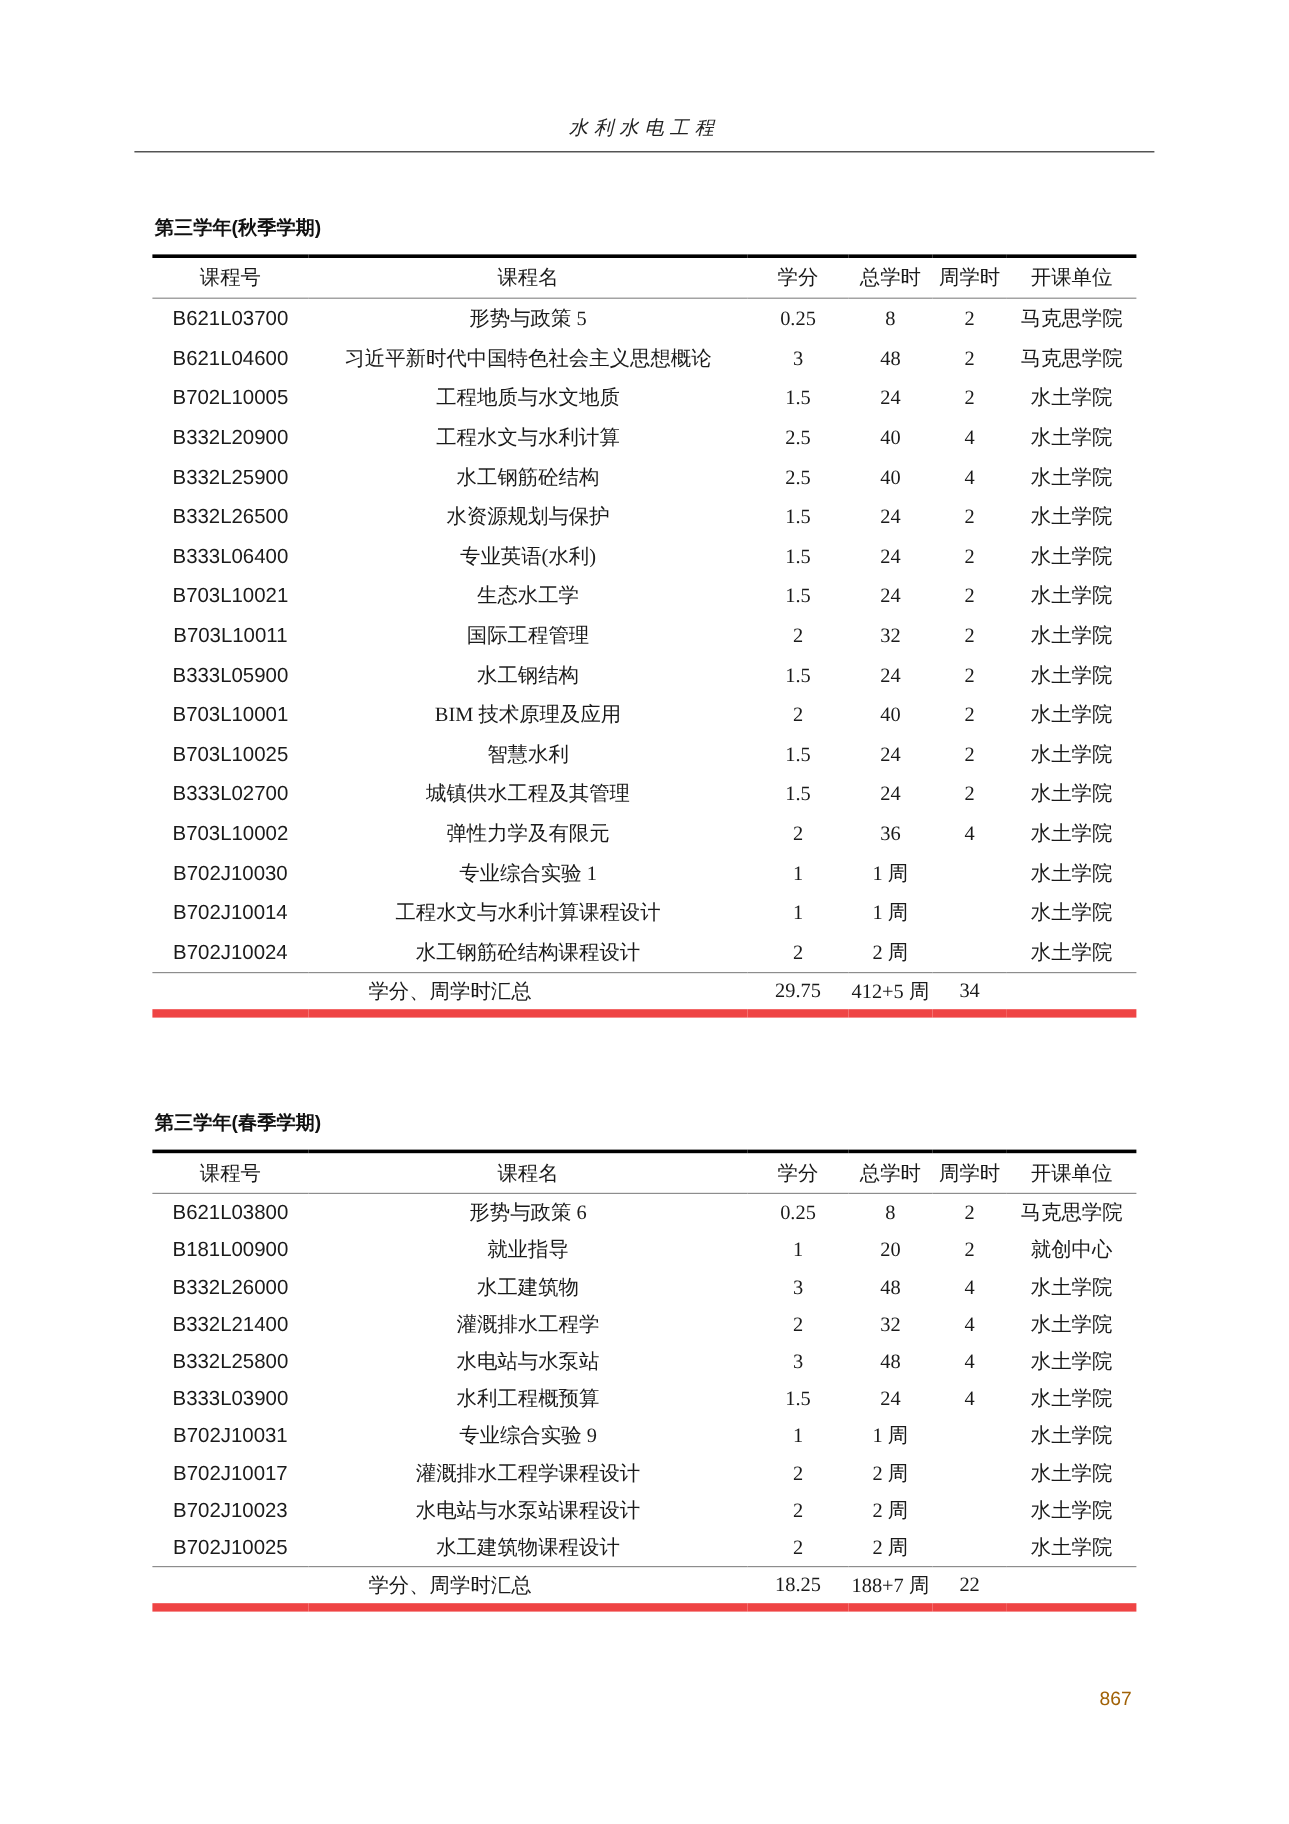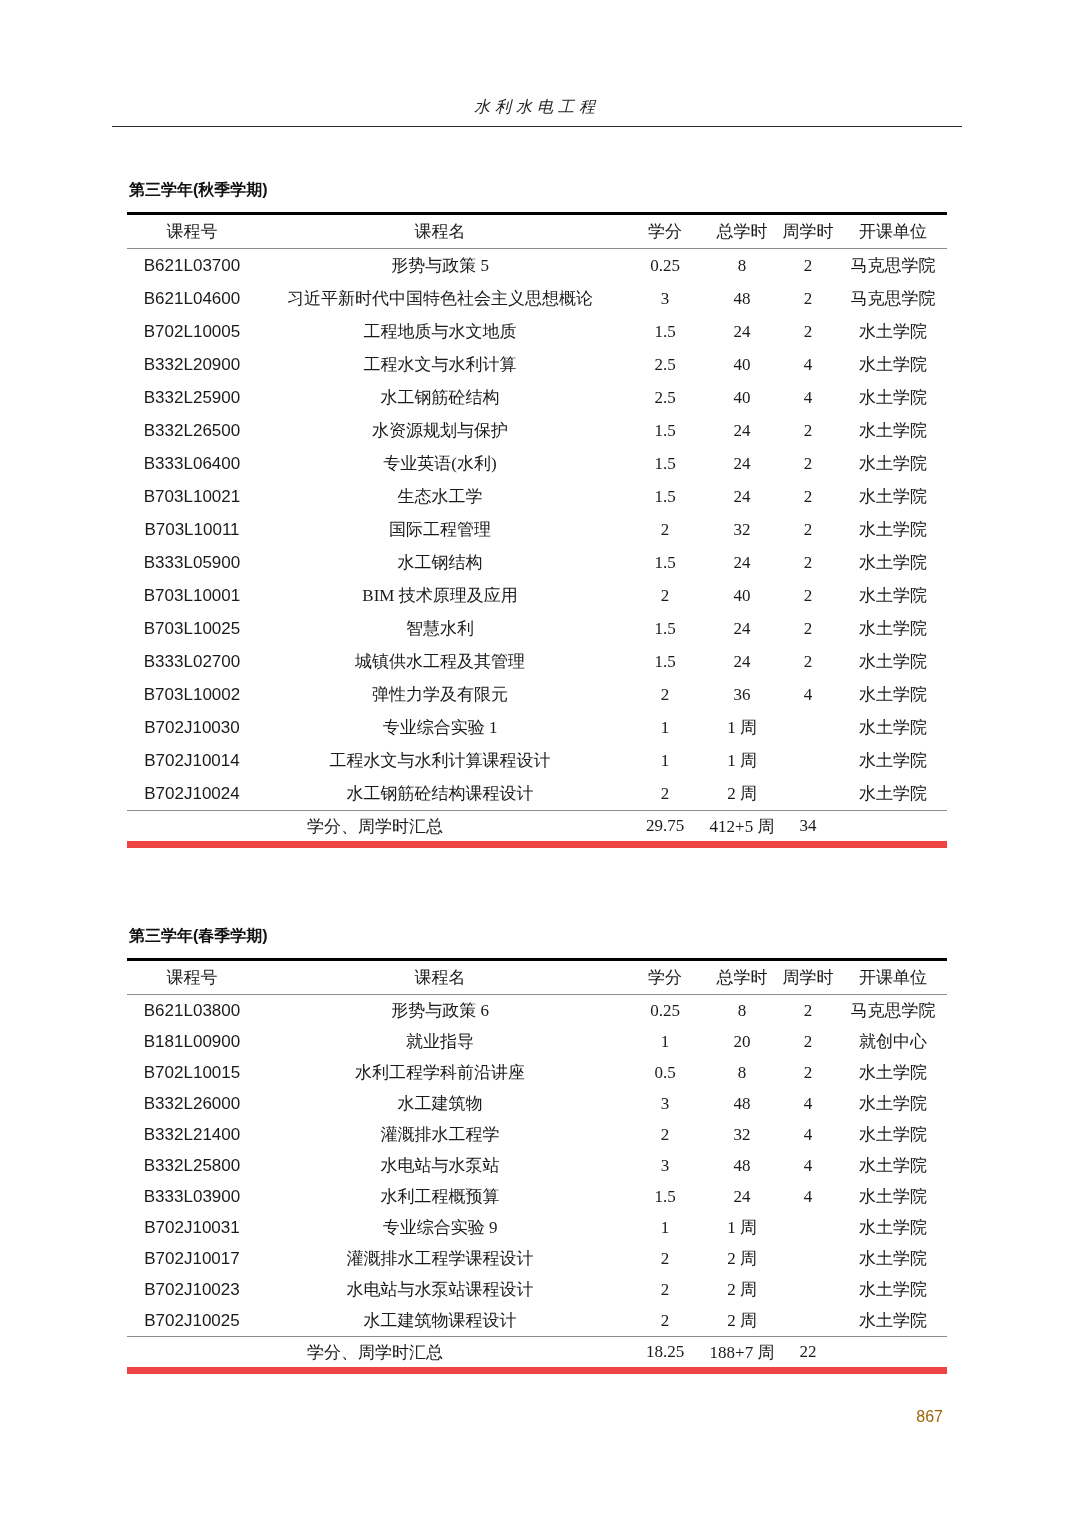--- a/index.html
+++ b/index.html
@@ -301,28 +301,20 @@
           </tr>
           <tr>
             <td class="col-code">B181L00900</td>
             <td class="col-name">就业指导</td>
             <td class="col-credit">1</td>
             <td class="col-hours">20</td>
             <td class="col-weekly">2</td>
             <td class="col-unit">就创中心</td>
           </tr>
           <tr>
-            <td class="col-code">B702L10015</td>
-            <td class="col-name">水利工程学科前沿讲座</td>
-            <td class="col-credit">0.5</td>
-            <td class="col-hours">8</td>
-            <td class="col-weekly">2</td>
-            <td class="col-unit">水土学院</td>
-          </tr>
-          <tr>
             <td class="col-code">B332L26000</td>
             <td class="col-name">水工建筑物</td>
             <td class="col-credit">3</td>
             <td class="col-hours">48</td>
             <td class="col-weekly">4</td>
             <td class="col-unit">水土学院</td>
           </tr>
           <tr>
             <td class="col-code">B332L21400</td>
             <td class="col-name">灌溉排水工程学</td>

